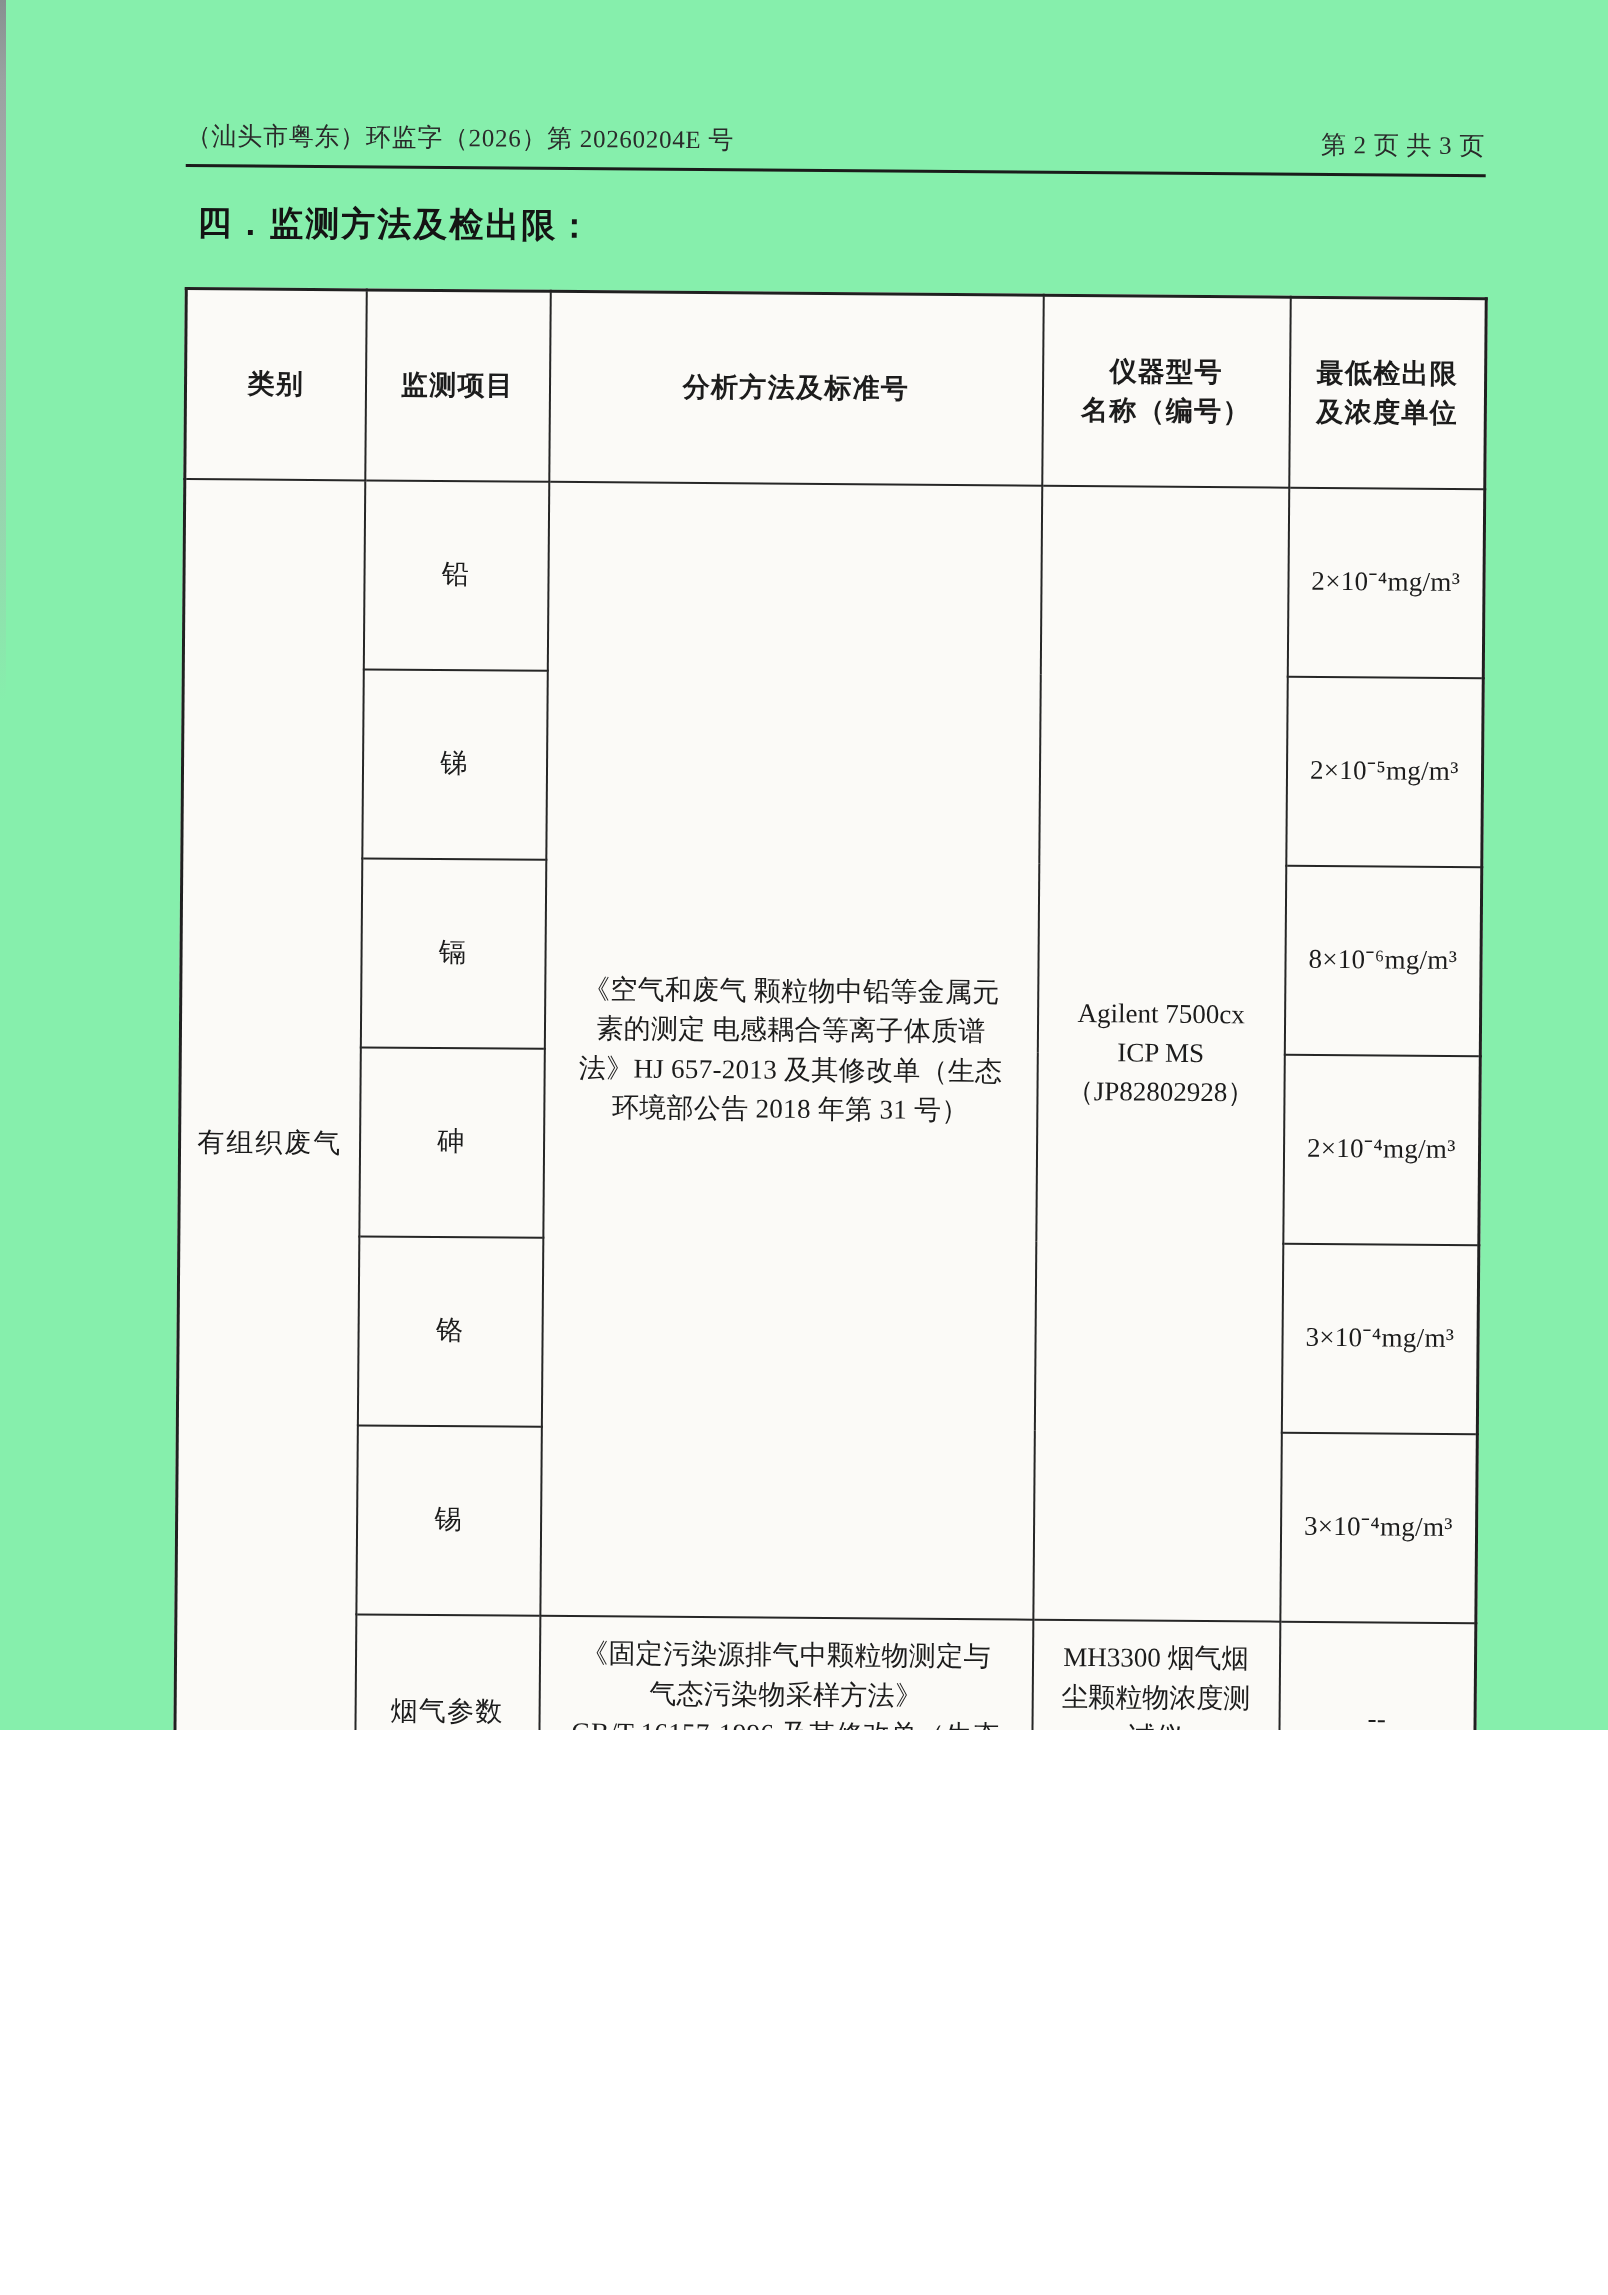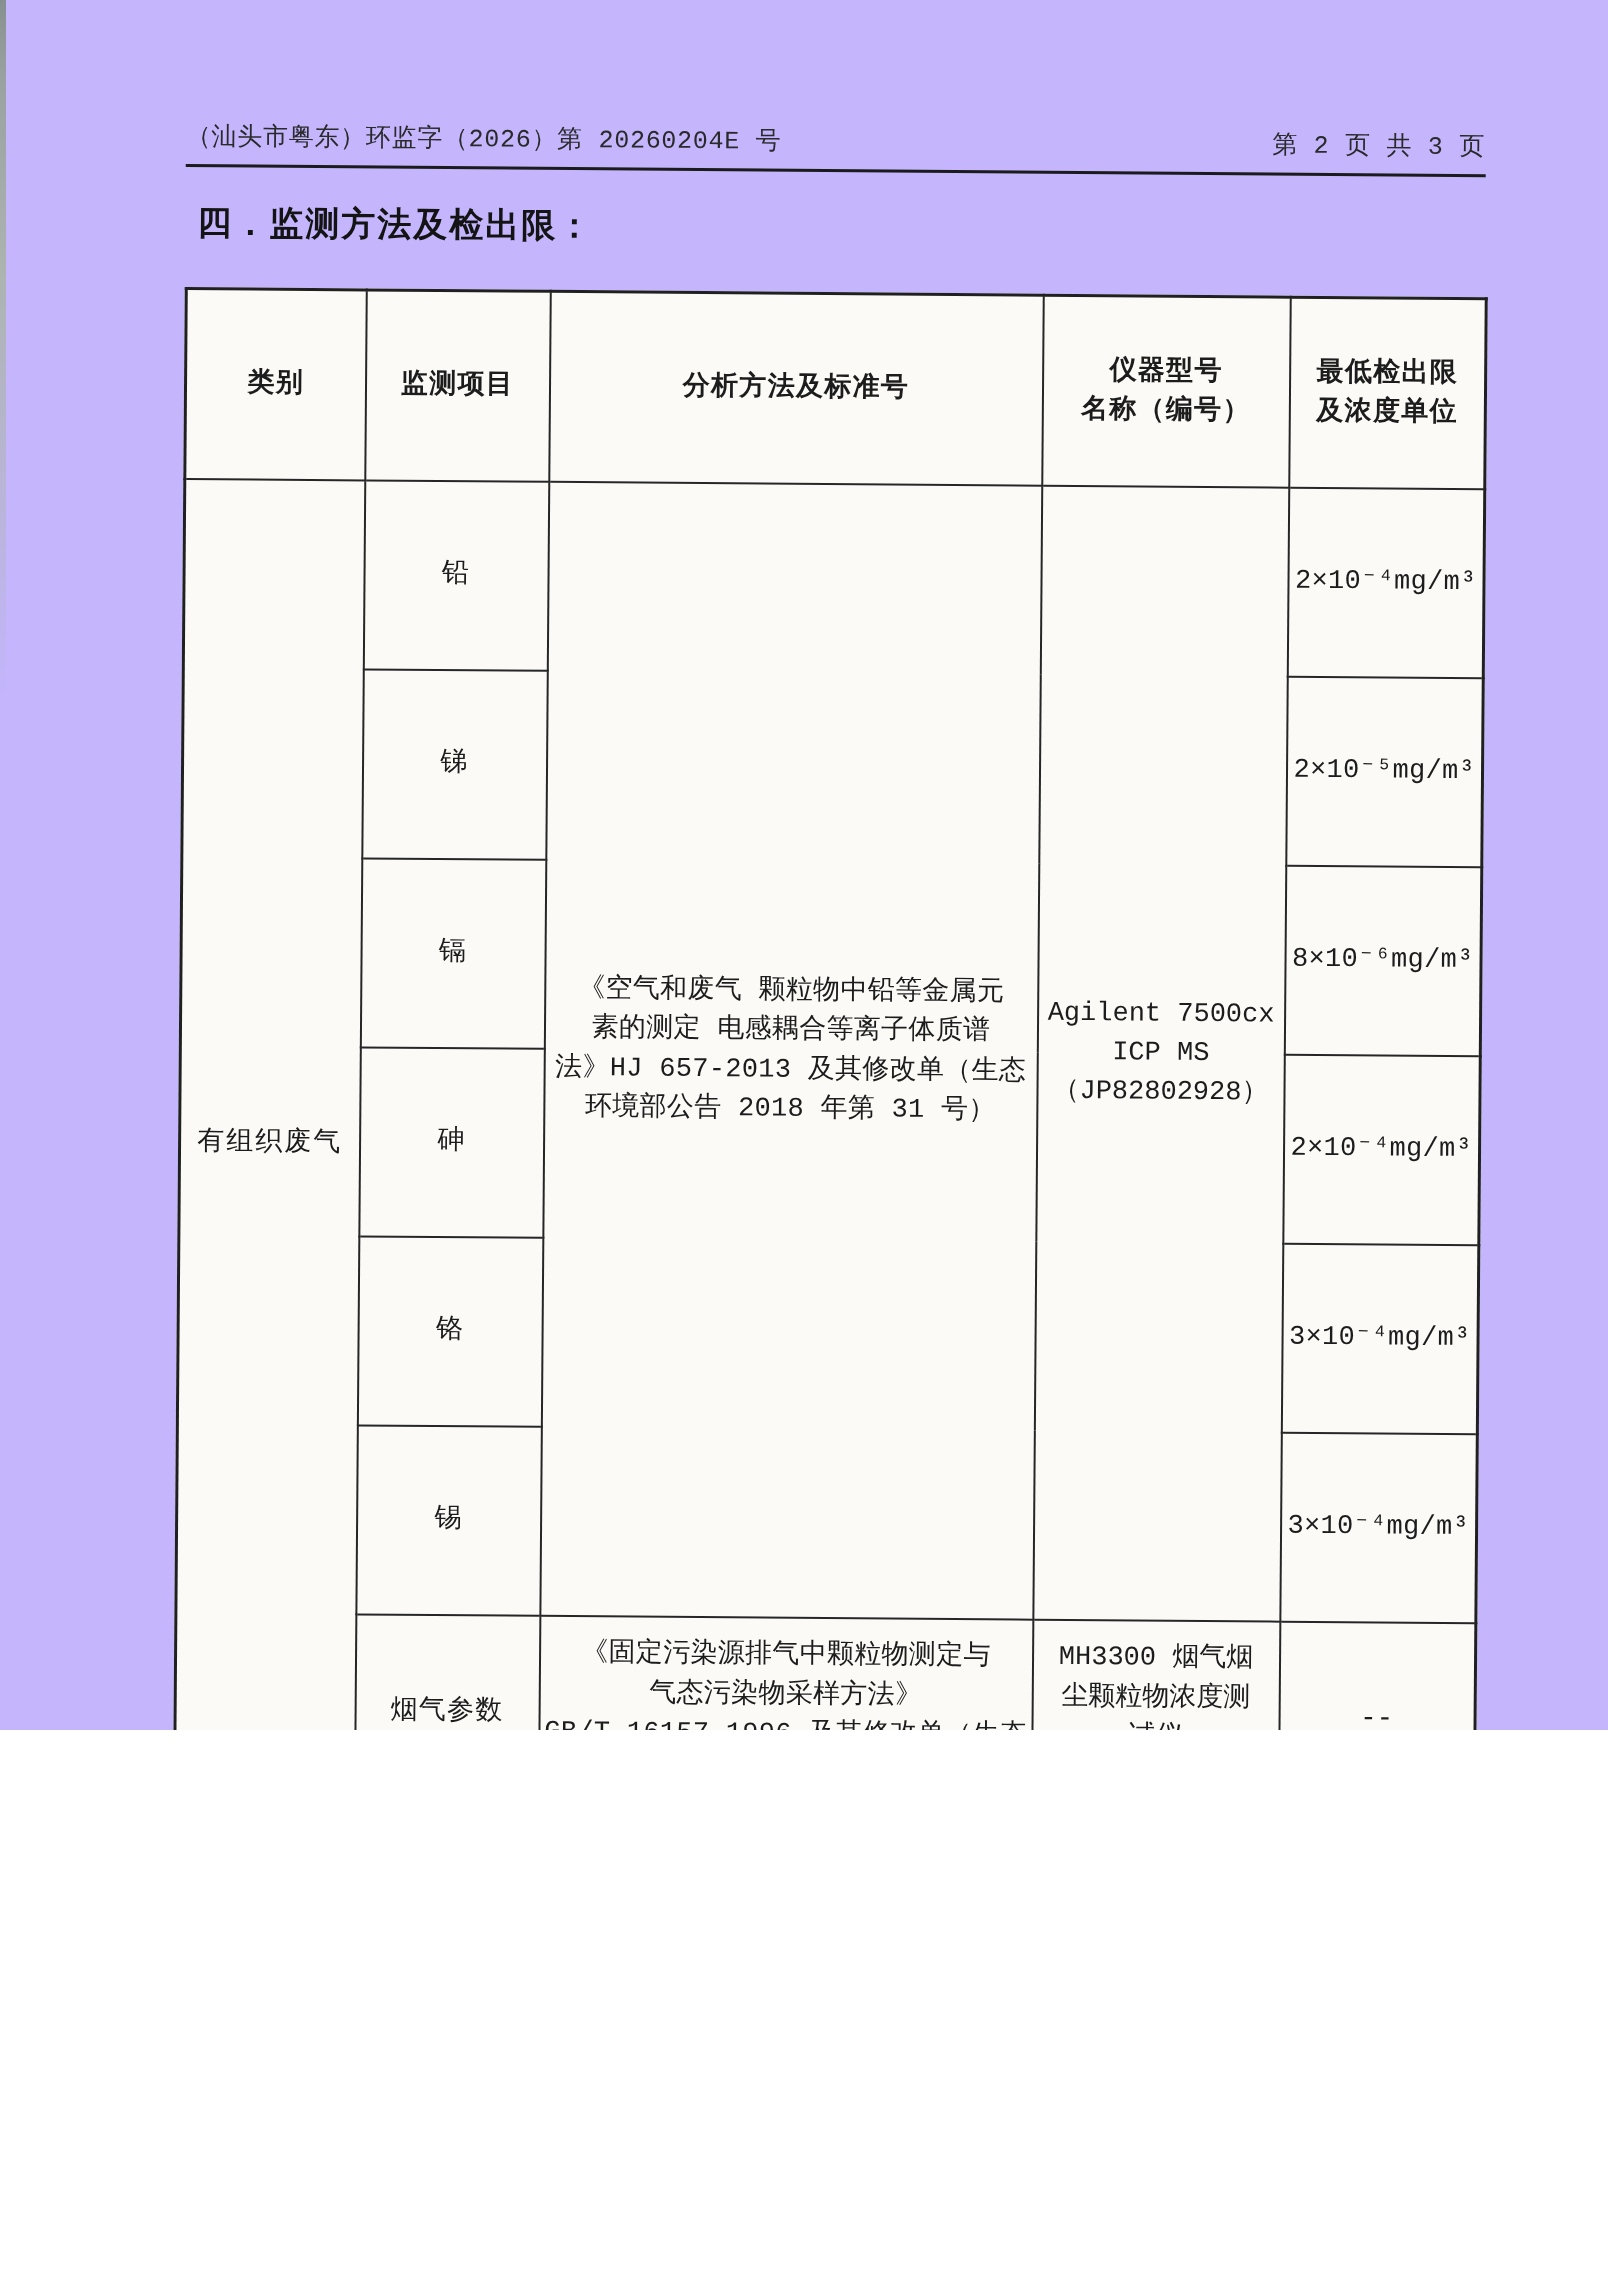--- a/index.html
+++ b/index.html
@@ -1,21 +1,21 @@
 <!DOCTYPE html>
 <html style="font-size:10.7px"><head>
 <meta charset="utf-8">
 <style>
   html,body{margin:0;padding:0;background:#ffffff;}
   .page{
     position:relative;
     width:1609px;height:1730px;
-    background:#c4b5fd;
+    background:#86efac;
     overflow:hidden;
-    font-family:Liberation Mono, monospace;
+    font-family:Liberation Serif, serif;
     color:#1e1e1e;
   }
   
   .scan-edge{
     position:absolute;left:0;top:0;width:6px;height:735px;
     background:linear-gradient(to bottom,#879090 0px,#9aa2a1 80px,#adb4b2 281px,rgba(173,180,178,0) 701px);
   }
   .content{
     position:absolute;left:0;top:0;width:100%;height:100%;
     transform:rotate(0.45deg);

